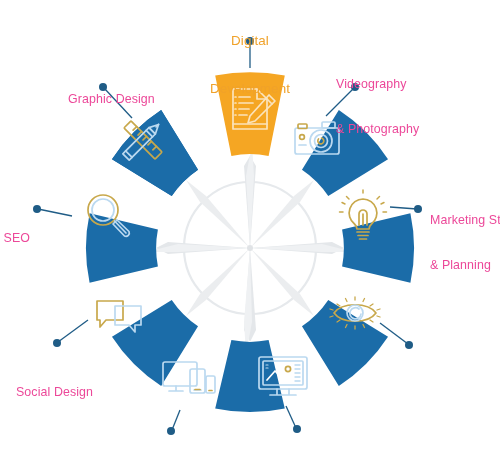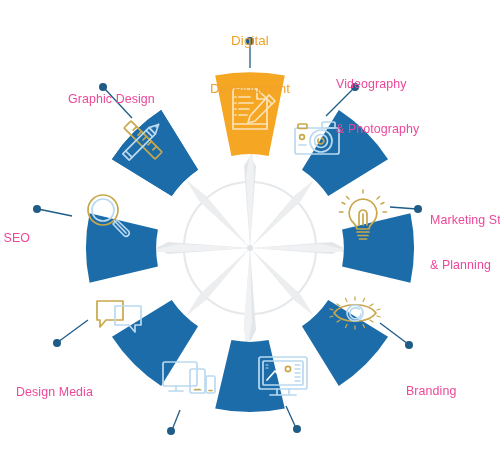--- a/index.html
+++ b/index.html
@@ -259,36 +259,33 @@
   <div class="lbl l" style="left:336px;top:47px;width:160px;">
     <div>Videography</div>
     <div>&amp; Photography</div>
   </div>
 
   <div class="lbl l" style="left:430px;top:183px;width:130px;">
     <div>Marketing Strategy</div>
     <div>&amp; Planning</div>
   </div>
 
-  <div class="lbl l" style="left:406px;top:354px;width:90px;">
-    <div>Branding</div>
-  </div>
 
   <div class="lbl c" style="left:243px;top:435px;width:110px;">
     <div>Digital</div>
     
   </div>
 
   <div class="lbl c" style="left:106px;top:437px;width:130px;">
     
     
   </div>
 
   <div class="lbl l" style="left:16px;top:355px;width:120px;">
-    <div>Design Media</div>
+    <div>Social Design</div>
   </div>
 
   <div class="lbl r" style="left:-30px;top:201px;width:60px;">
     <div>SEO</div>
   </div>
 
   <div class="lbl l" style="left:68px;top:62px;width:130px;">
     <div>Graphic Design</div>
   </div>
 

